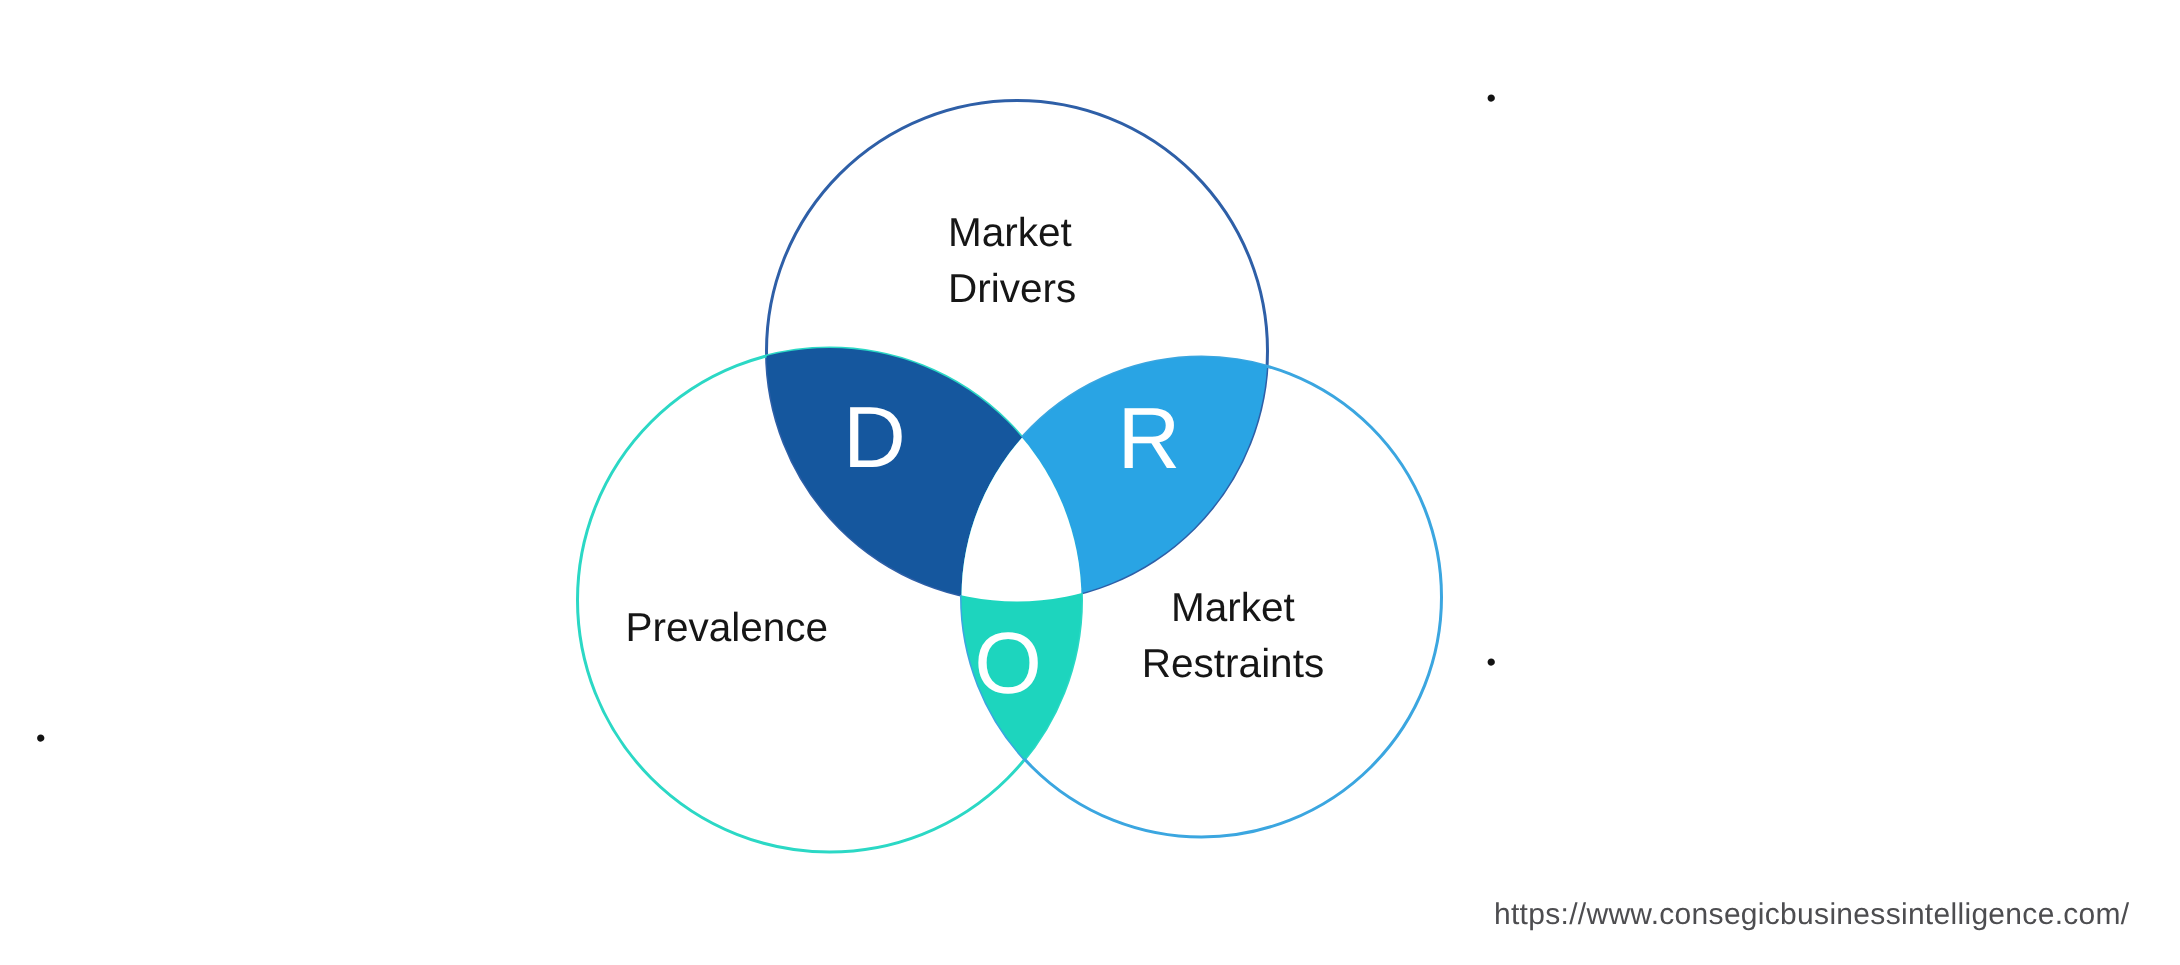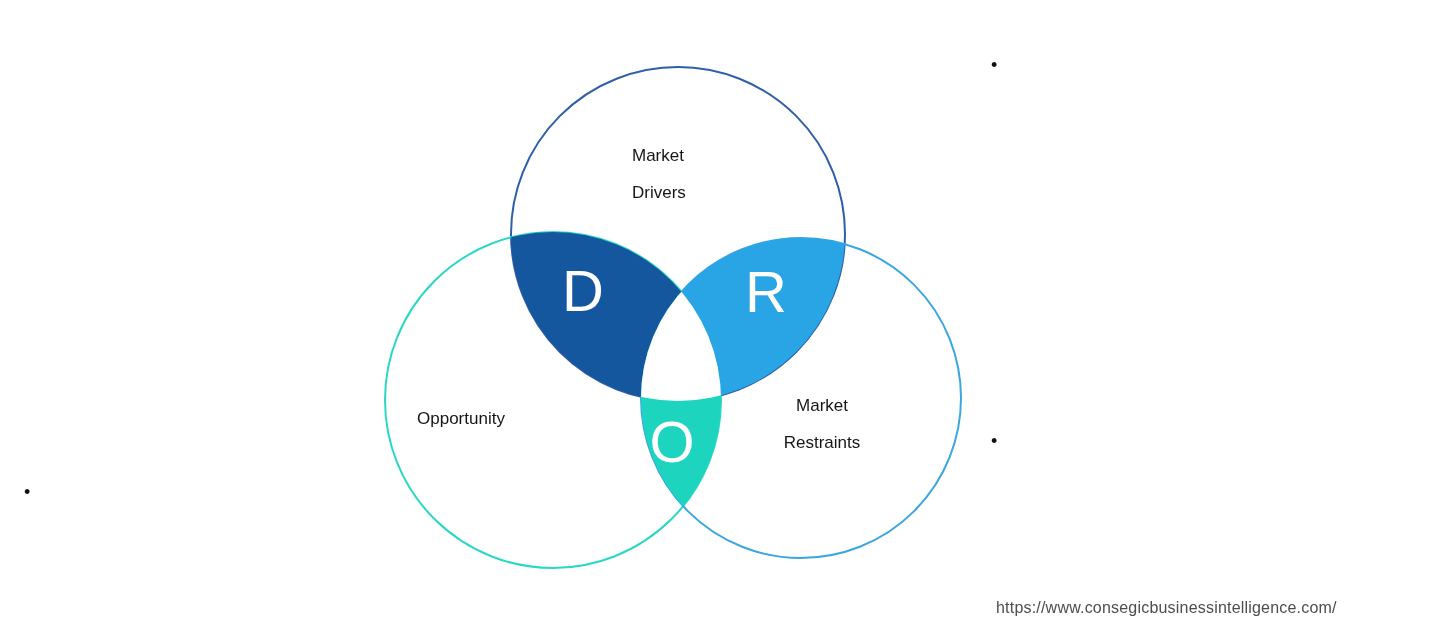--- a/index.html
+++ b/index.html
@@ -20,21 +20,21 @@
     position: absolute;
     left: 0;
     top: 0;
   }
   .venn-svg text {
     font-family: "Liberation Sans", sans-serif;
     font-weight: 400;
   }
   .venn-label {
     position: absolute;
-    font-size: 17px;
+    font-size: 27px;
     line-height: 37px;
     white-space: pre-line;
     color: #161616;
   }
   .label-drivers    { left: 632px; top: 137px; }
   .label-opportunity{ left: 417px; top: 400px; }
   .label-restraints { left: 822px; top: 387px; transform: translateX(-50%); text-align: center; }
   .bullet {
     position: absolute;
     display: flex;
@@ -52,21 +52,21 @@
   .bullet .text {
     white-space: pre-line;
   }
   .bullet-drivers    { left: 991px; top: 52px;  width: 370px; }
   .bullet-opportunity{ left: 24px;  top: 479px; width: 395px; }
   .bullet-restraints { left: 991px; top: 428px; width: 445px; }
   .footer-url {
     position: absolute;
     left: 996px;
     top: 599px;
-    font-size: 16px;
+    font-size: 20px;
     color: #4d4d50;
     letter-spacing: 0.2px;
   }
 </style>
 </head>
 <body>
 
 <div class="canvas">
 
   <svg class="venn-svg" width="1453" height="643" viewBox="0 0 1453 643">
@@ -101,21 +101,21 @@
       </g>
     </g>
 
     <text x="583" y="311" text-anchor="middle" font-size="58" fill="#ffffff">D</text>
     <text x="766" y="312" text-anchor="middle" font-size="58" fill="#ffffff">R</text>
     <text x="672" y="462" text-anchor="middle" font-size="58" fill="#ffffff">O</text>
   </svg>
 
   <div class="venn-label label-drivers">Market
 Drivers</div>
-  <div class="venn-label label-opportunity">Opportunity</div>
+  <div class="venn-label label-opportunity">Prevalence</div>
   <div class="venn-label label-restraints">Market
 Restraints</div>
 
   <div class="bullet bullet-drivers">
     <span class="dot">•</span>
   </div>
 
   <div class="bullet bullet-opportunity">
     <span class="dot">•</span>
   </div>

